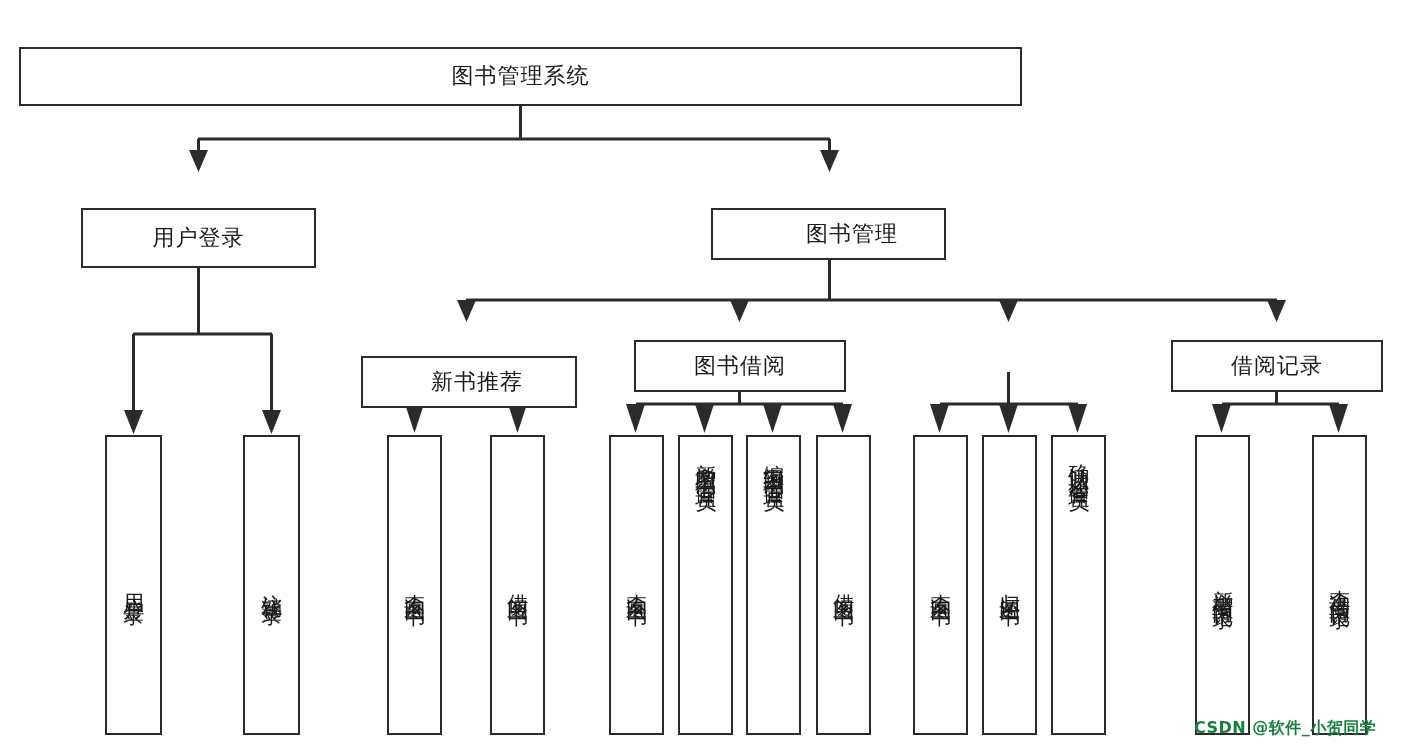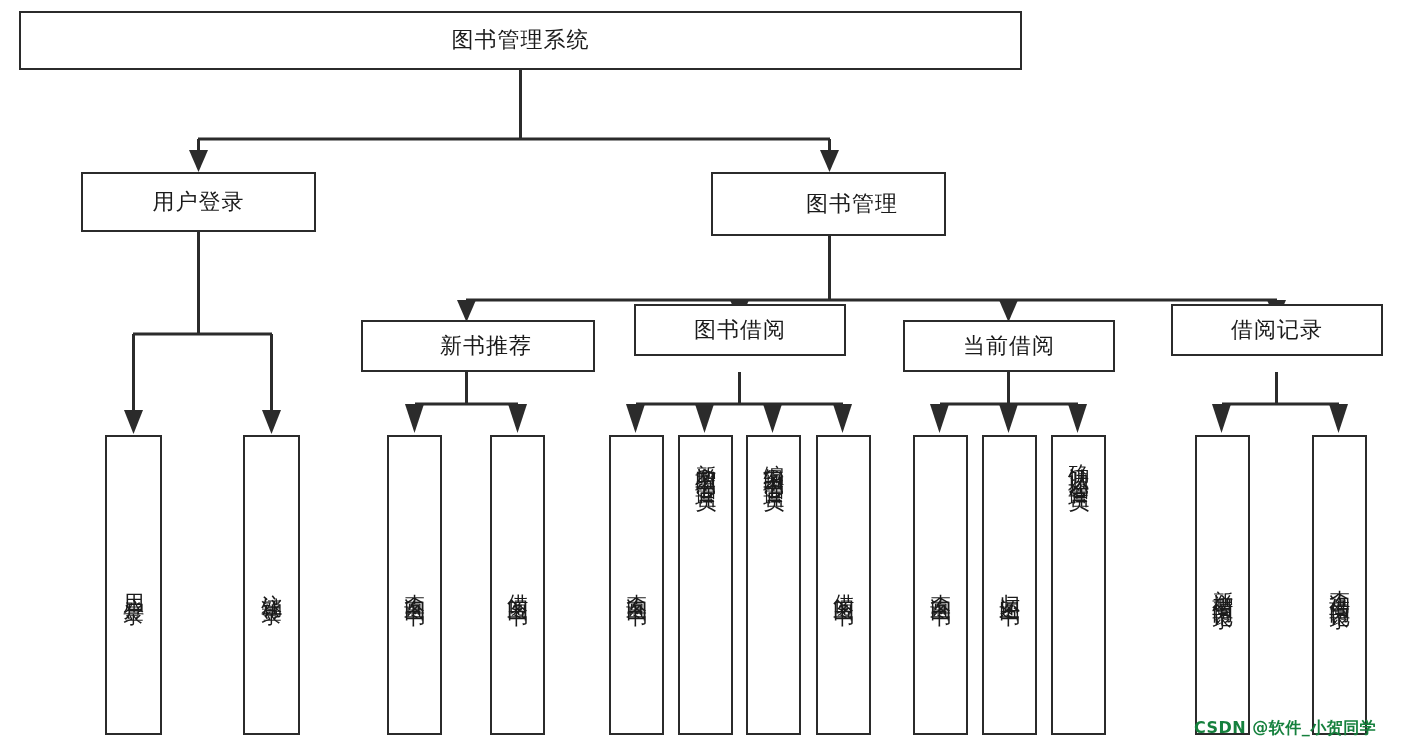--- a/index.html
+++ b/index.html
@@ -25,20 +25,21 @@
     display: flex;
     align-items: center;
     justify-content: center;
     color: #1a1a1a;
   }
   .node.horiz {
     font-size: 22px;
     letter-spacing: 1px;
     line-height: 1.2;
     text-align: center;
+    margin-top: 36px;
   }
   .node.vert {
     writing-mode: vertical-rl;
     text-orientation: upright;
     font-size: 21px;
     letter-spacing: 4px;
     line-height: 1.25;
     justify-content: flex-start;
     padding-top: 10px;
     text-align: left;
@@ -137,35 +138,32 @@
   </svg>
 
   <div class="node horiz" style="left:19px; top:11px; width:1003px; height:59px;">
     <span>图书管理系统</span>
   </div>
 
   <div class="node horiz" style="left:81px; top:172px; width:235px; height:60px;">
     <span>用户登录</span>
   </div>
 
-  <div class="node horiz" style="left:711px; top:172px; width:235px; height:64px;padding-left:47px;">
+  <div class="node horiz" style="left:711px; top:172px; width:235px; height:52px;padding-left:47px;">
     <span>图书管理</span>
   </div>
 
-  <div class="node horiz" style="left:361px; top:320px; width:234px; height:52px;padding-left:16px;">
+  <div class="node horiz" style="left:361px; top:320px; width:216px; height:52px;padding-left:16px;">
     <span>新书推荐</span>
   </div>
 
   <div class="node horiz" style="left:634px; top:304px; width:212px; height:52px;">
     <span>图书借阅</span>
   </div>
 
-  <div class="node horiz" style="left:903px; top:320px; width:212px; height:52px;">
-    <span>当前借阅</span>
-  </div>
 
   <div class="node horiz" style="left:1171px; top:304px; width:212px; height:52px;">
     <span>借阅记录</span>
   </div>
 
   <div class="node vert centeredtext" style="left:105px; top:435px; width:57px; height:300px;">
     <span>用户登录</span>
   </div>
 
   <div class="node vert centeredtext" style="left:243px; top:435px; width:57px; height:300px;">

